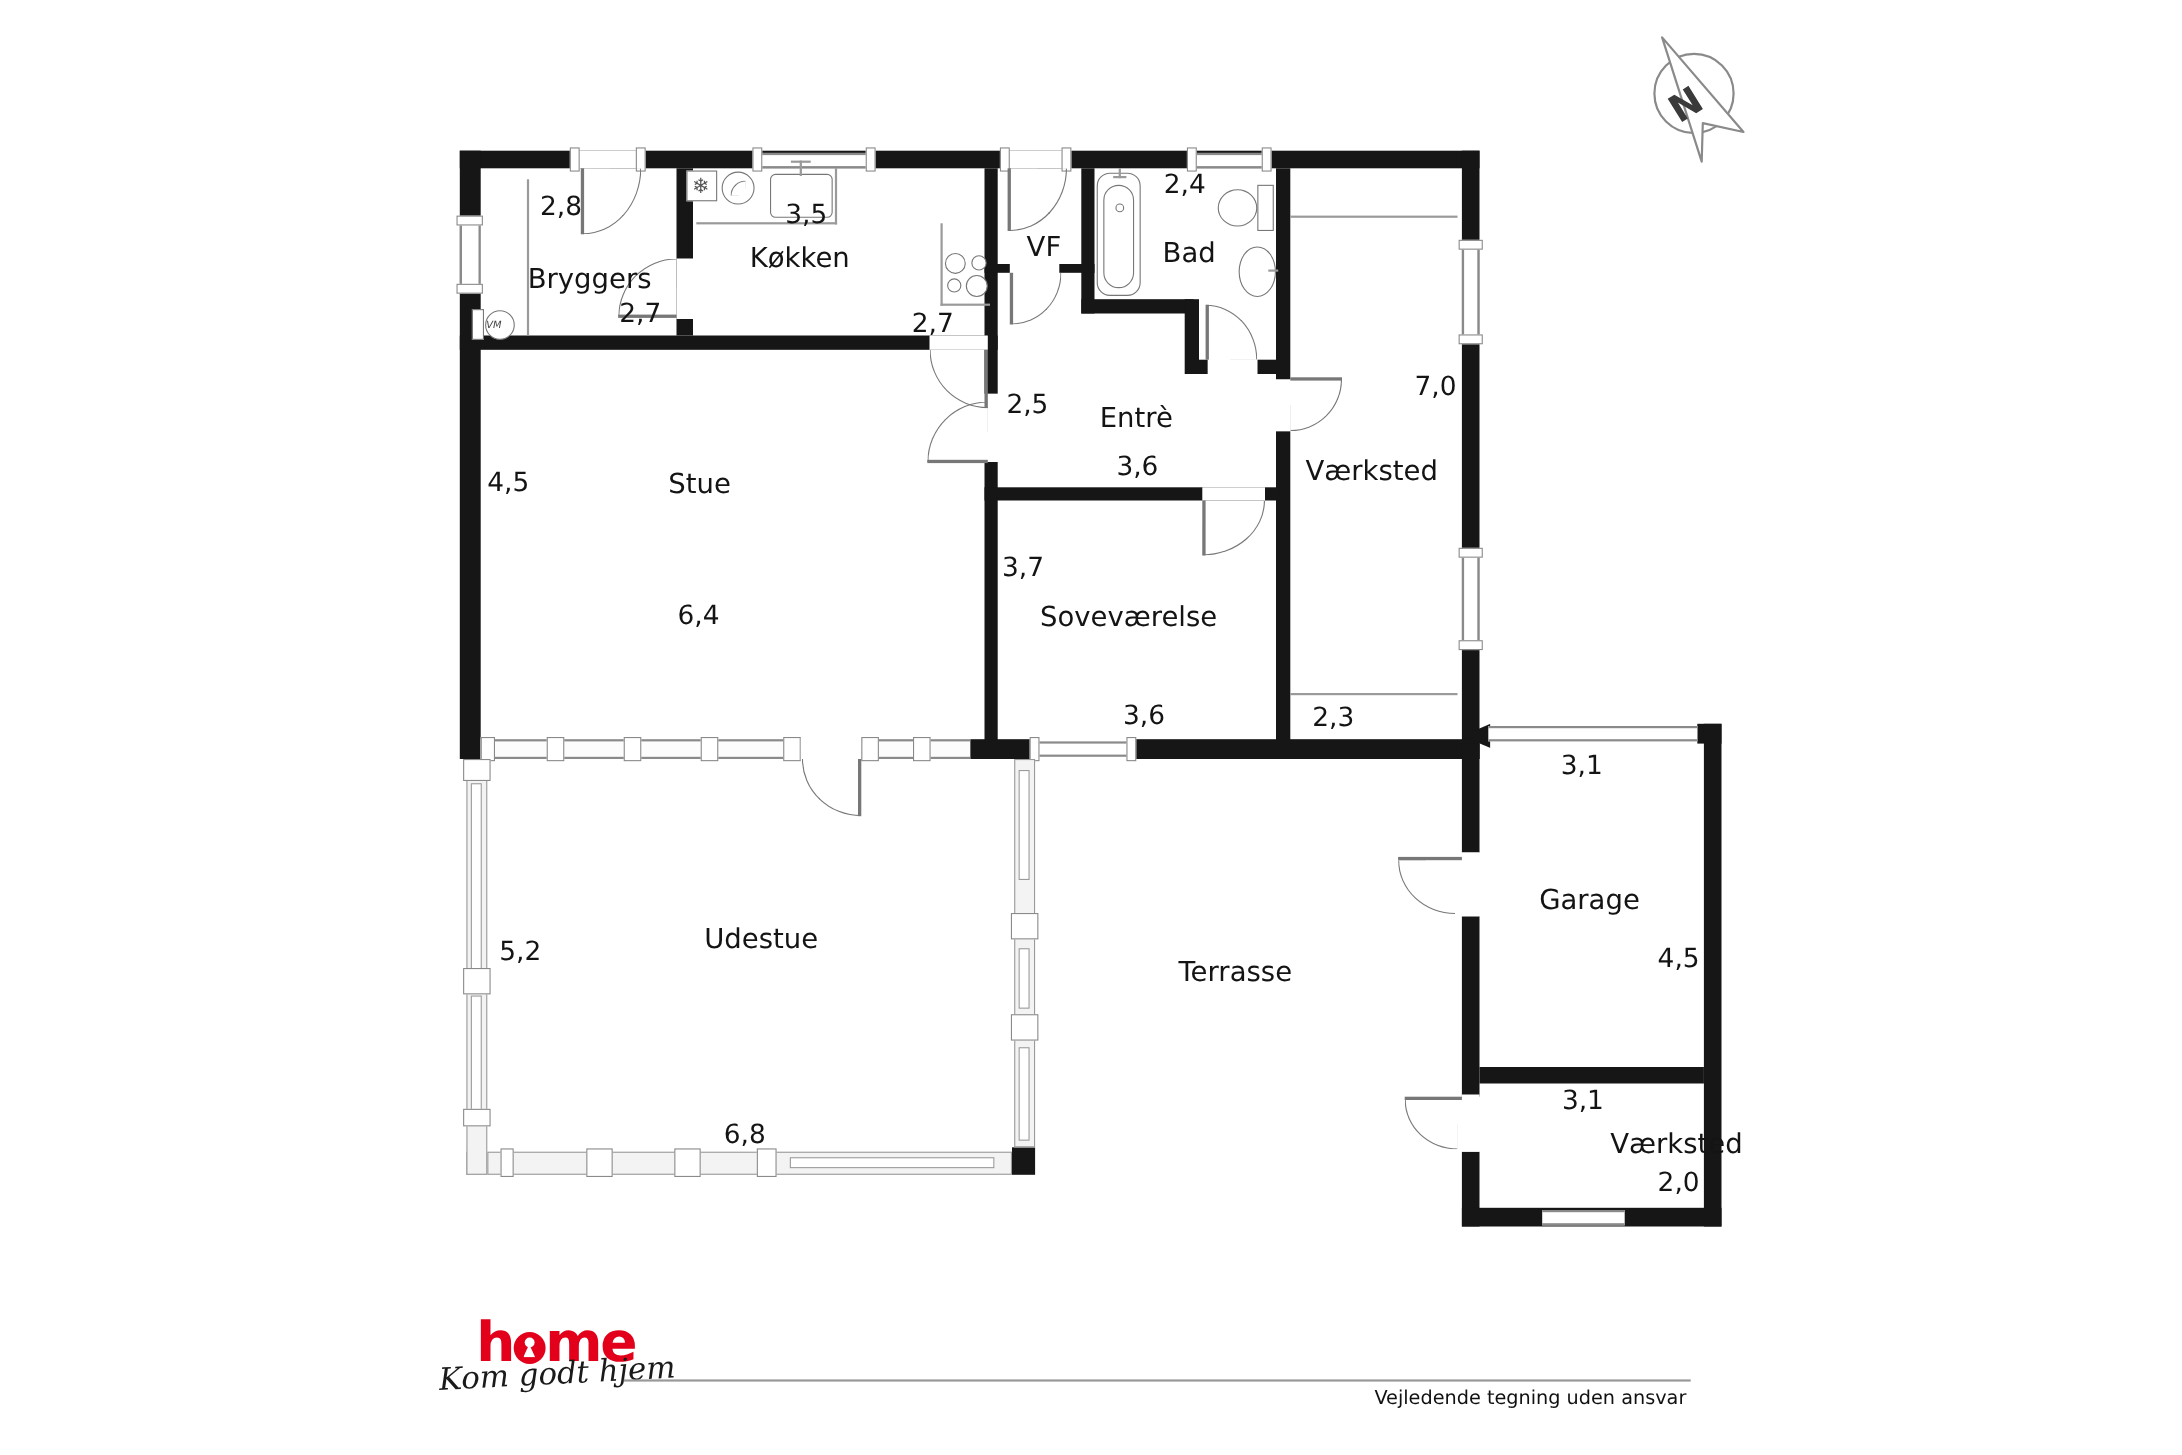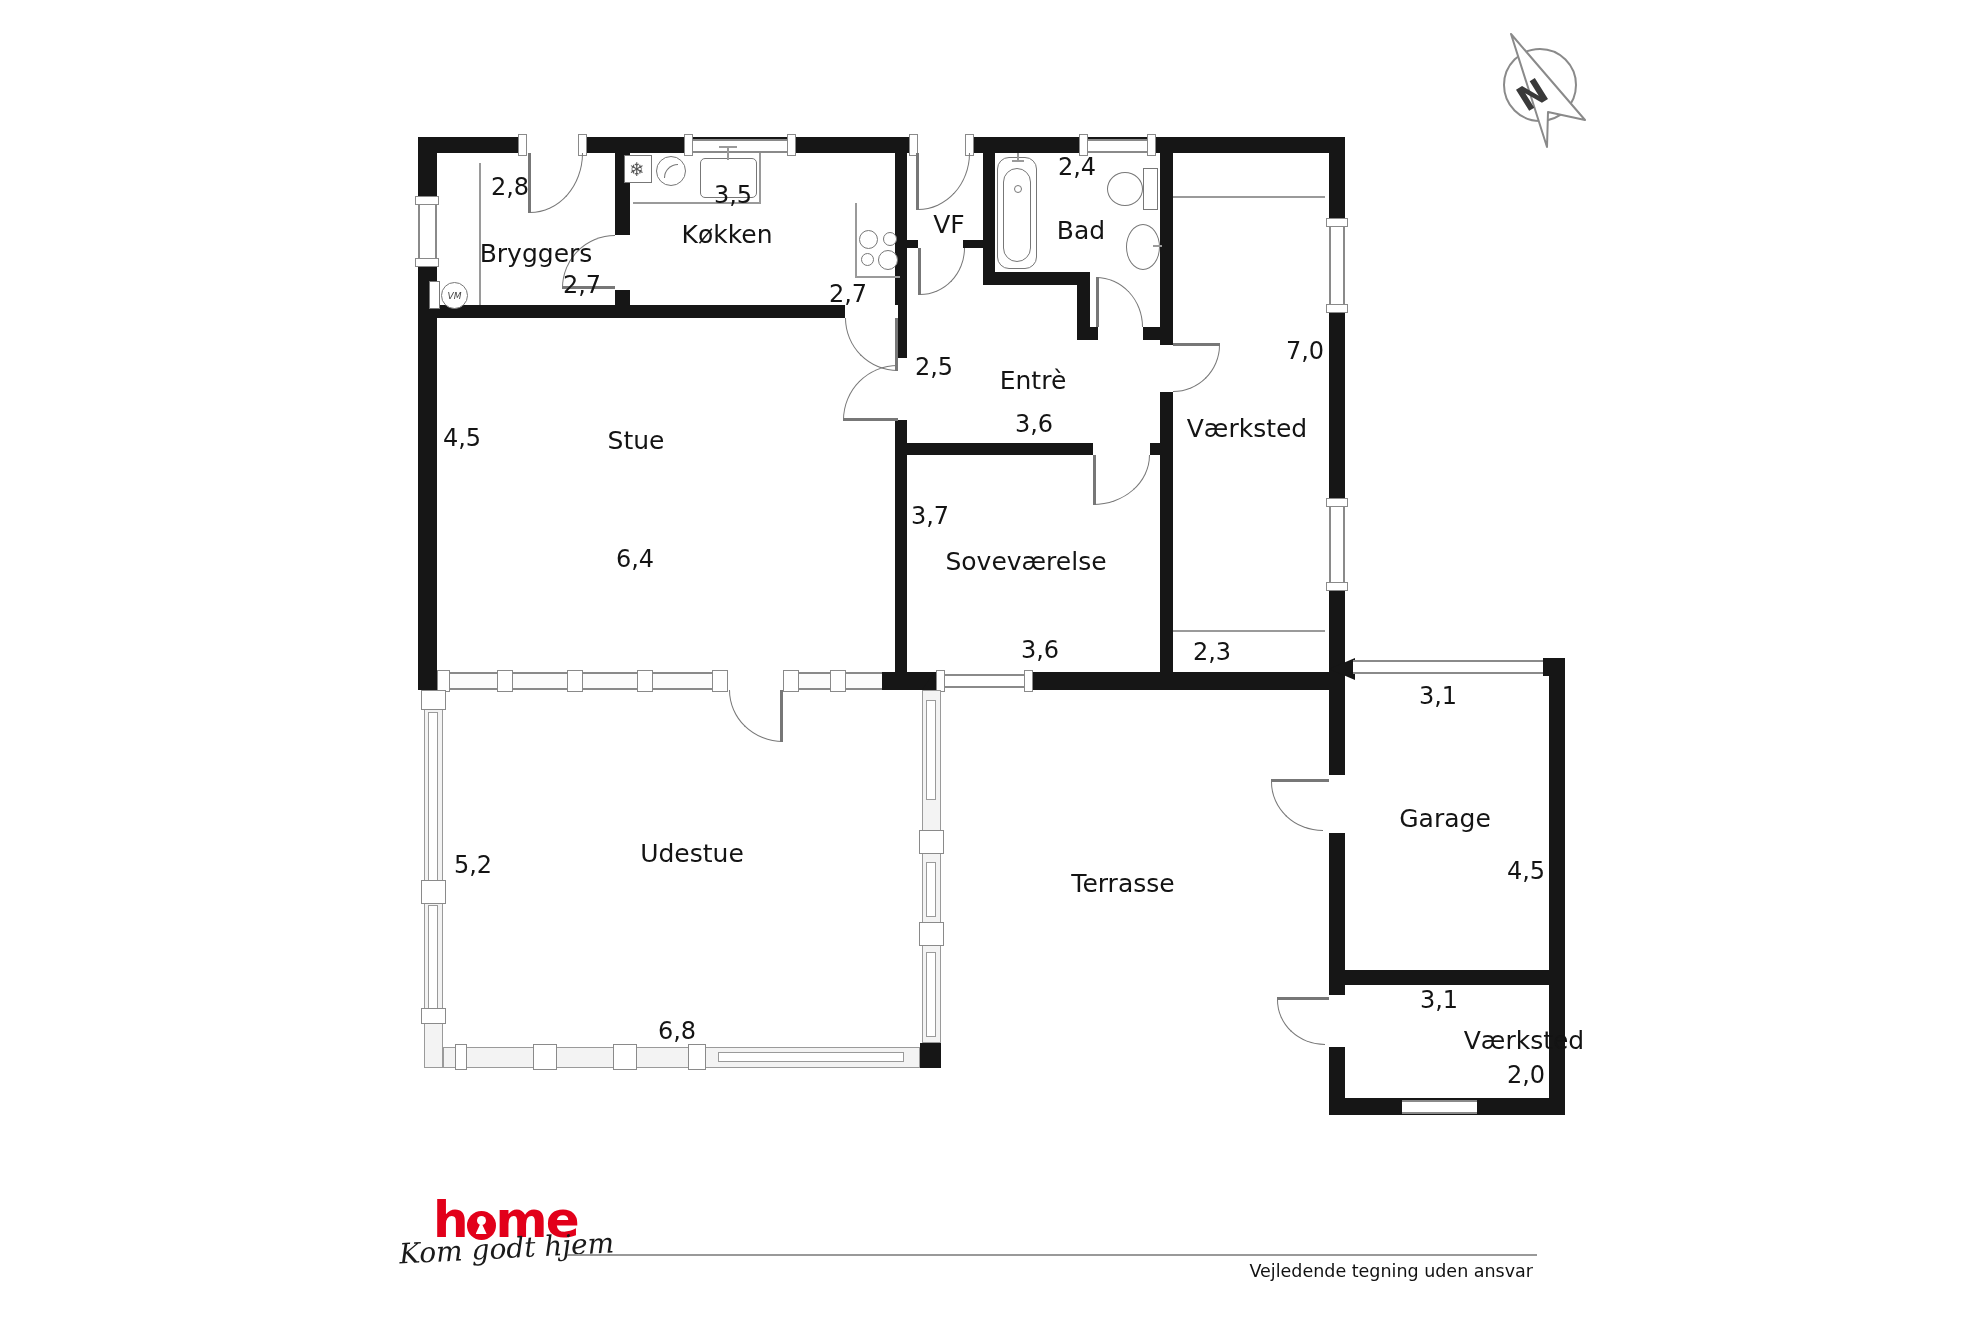--- a/index.html
+++ b/index.html
@@ -20,21 +20,21 @@
   .arc.tr{border-top:1.8px solid #777;border-right:1.8px solid #777;border-top-right-radius:100% 100%}
   .arc.bl{border-bottom:1.8px solid #777;border-left:1.8px solid #777;border-bottom-left-radius:100% 100%}
   .arc.br{border-bottom:1.8px solid #777;border-right:1.8px solid #777;border-bottom-right-radius:100% 100%}
   .lbl{position:absolute;transform:translate(-50%,-50%);font-size:25px;color:#141414;white-space:nowrap}
   .dim{position:absolute;transform:translate(-50%,-50%);font-size:24px;color:#141414;white-space:nowrap}
   .u{text-underline-offset:4px}
   .fx{position:absolute;box-sizing:border-box;border:1.6px solid #777;background:#fff}
   .rnd{border-radius:50%}
   .tri{position:absolute;background:#161616}
   .snow{position:absolute;font-size:19px;color:#555;line-height:1}
-  #washer-c{display:flex;align-items:center;justify-content:center;font-size:9px;color:#444}
+  #washer-c{display:flex;align-items:center;font-size:9px;color:#444}
   #logo{position:absolute;left:433px;top:1191px;color:#e2001a;font-size:50px;font-weight:bold;letter-spacing:-2px;white-space:nowrap}
   .bo{display:inline-block;width:29px;height:29px;border-radius:50%;background:#e2001a;position:relative;top:3px;margin:0 0px}
   .kc{position:absolute;left:50%;top:5px;width:9px;height:9px;margin-left:-4.5px;background:#fff;border-radius:50%}
   .kt{position:absolute;left:50%;top:11px;width:11px;height:12px;margin-left:-5.5px;background:#fff;clip-path:polygon(50% 0,100% 100%,0 100%)}
   #tagline{position:absolute;left:399px;top:1232px;font-family:"DejaVu Serif","Liberation Serif",serif;font-style:italic;font-size:28px;color:#1a1a1a;transform:rotate(-3deg);white-space:nowrap}
   #disclaimer{position:absolute;right:451px;top:1261px;font-size:17.5px;color:#111;white-space:nowrap}
   #footer-line{position:absolute;left:567px;top:1254px;width:970px;height:2px;background:#999}
   #compass{position:absolute;left:1480px;top:15px}
 </style>
 </head>

